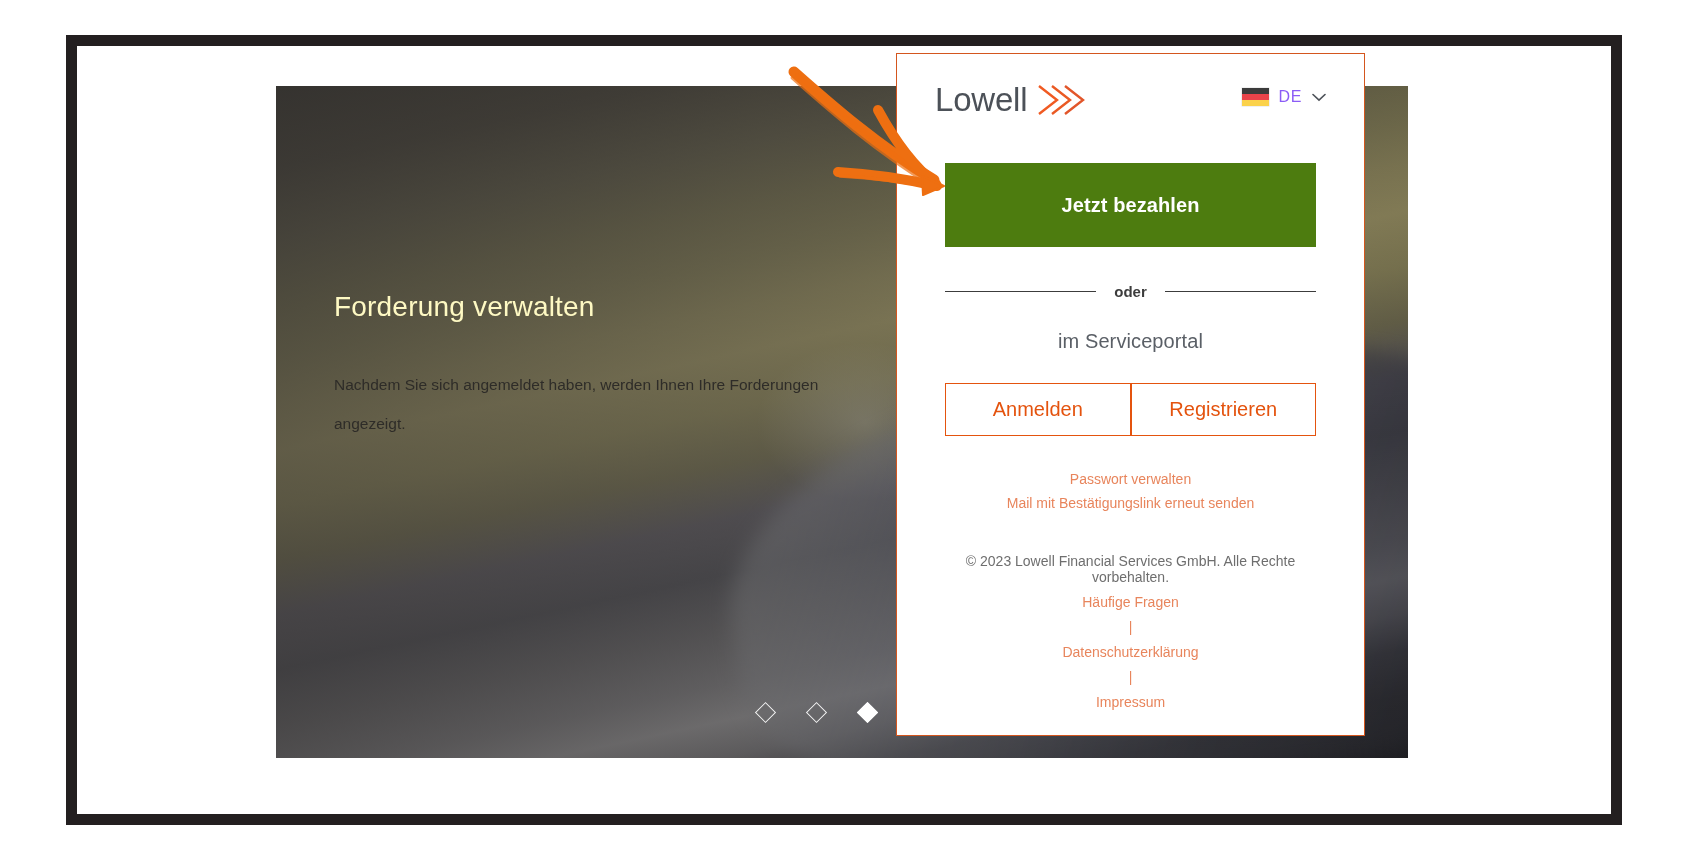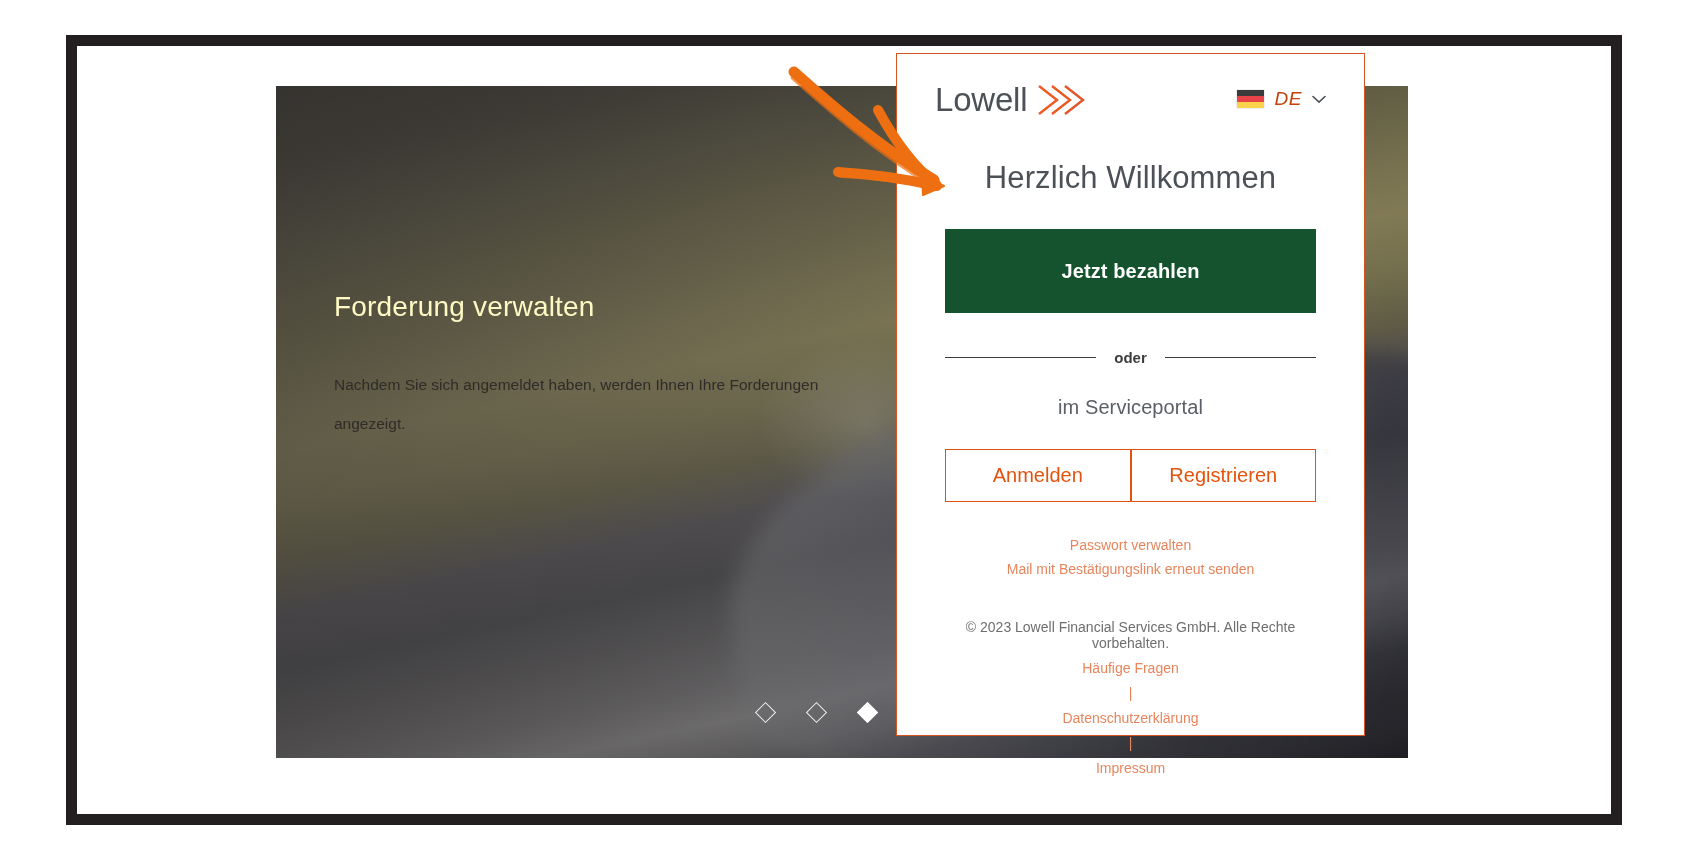--- a/index.html
+++ b/index.html
@@ -172,24 +172,23 @@
     gap: 10px;
     margin-top: 10px;
     cursor: pointer;
   }
   #flag-de {
     width: 27px; height: 18px;
     display: block;
     box-shadow: 0 0 0 0.5px rgba(0,0,0,0.12);
   }
   #lang-code {
-    font-size: 19px;
-    color: #c2410c;
+    font-size: 16px;
+    color: #8b5cf6;
     letter-spacing: 0.6px;
-    font-style: italic;
   }
   #lang-chevron { display: block; }
 
   
   #panel-body { padding: 0 48px; }
 
   #welcome-title {
     text-align: center;
     font-size: 31px;
     font-weight: 400;
@@ -197,21 +196,21 @@
     margin-top: 30px;
     letter-spacing: 0.1px;
   }
 
   #pay-now-button {
     display: block;
     width: 100%;
     margin-top: 33px;
     height: 84px;
     border: 0;
-    background: #14532d;
+    background: #4d7c0f;
     color: #ffffff;
     font-family: "Liberation Sans", sans-serif;
     font-size: 20px;
     font-weight: 700;
     letter-spacing: 0.1px;
     cursor: pointer;
   }
 
   #or-divider {
     display: flex;
@@ -351,21 +350,20 @@
           </svg>
           <span id="lang-code">DE</span>
           <svg id="lang-chevron" width="14" height="9" viewBox="0 0 14 9">
             <path d="M1 1.5 L7 7.2 L13 1.5" fill="none" stroke="#4c5158" stroke-width="1.6" stroke-linecap="round"></path>
           </svg>
         </div>
       </div>
 
       <div id="panel-body">
 
-        <h1 id="welcome-title">Herzlich Willkommen</h1>
 
         <button id="pay-now-button">Jetzt bezahlen</button>
 
         <div id="or-divider">
           <span class="or-rule"></span>
           <span id="or-label">oder</span>
           <span class="or-rule"></span>
         </div>
 
         <h2 id="serviceportal-title">im Serviceportal</h2>

